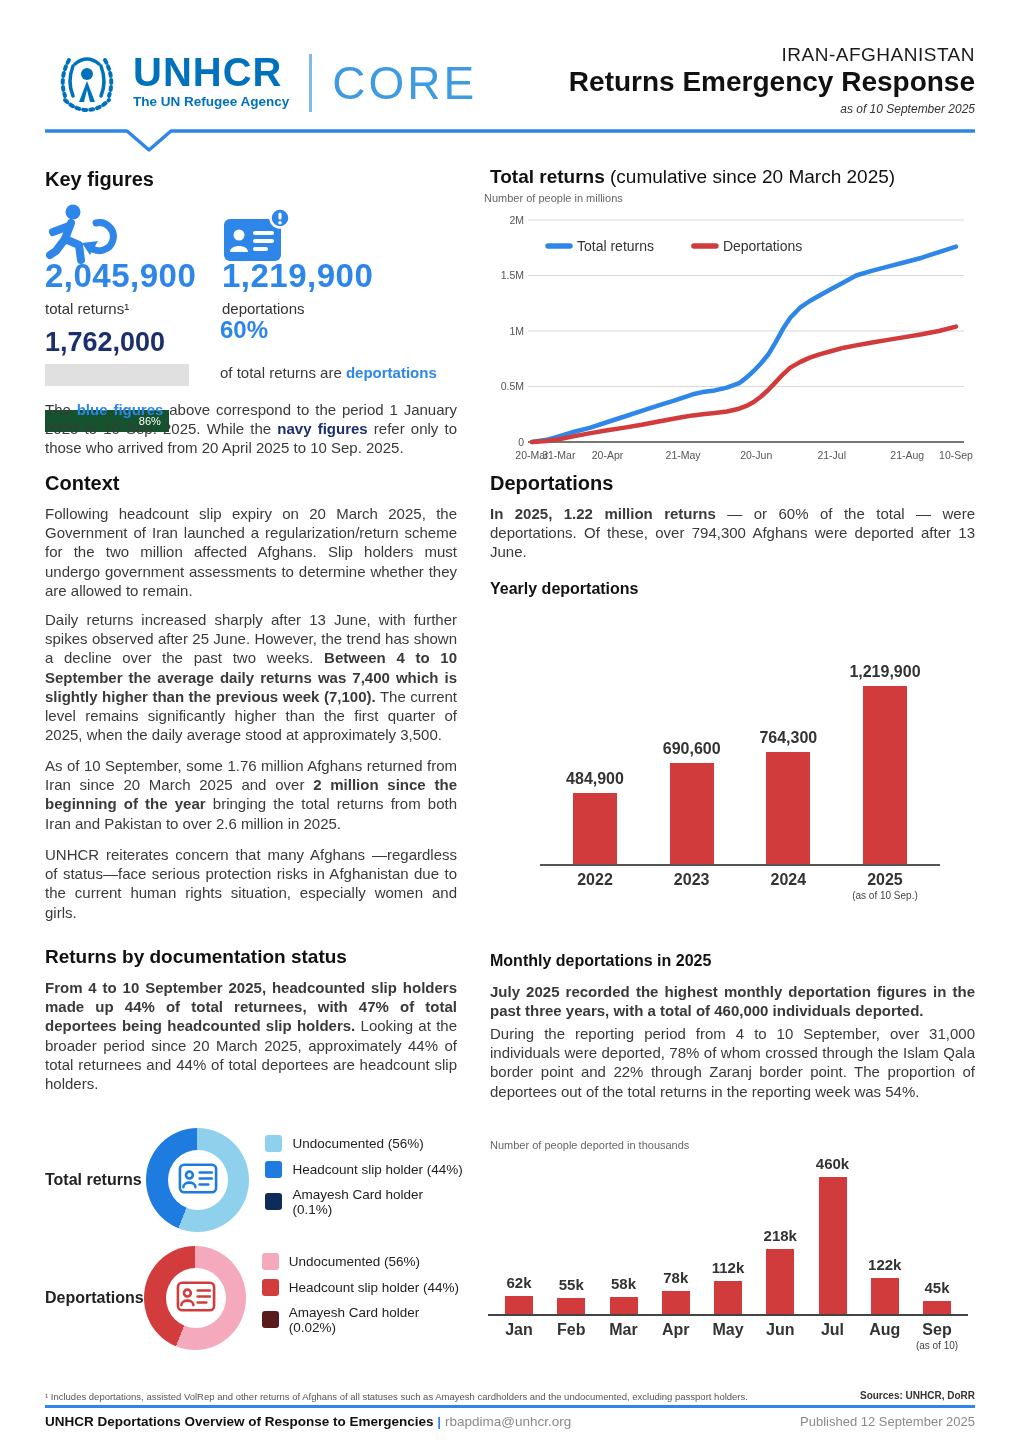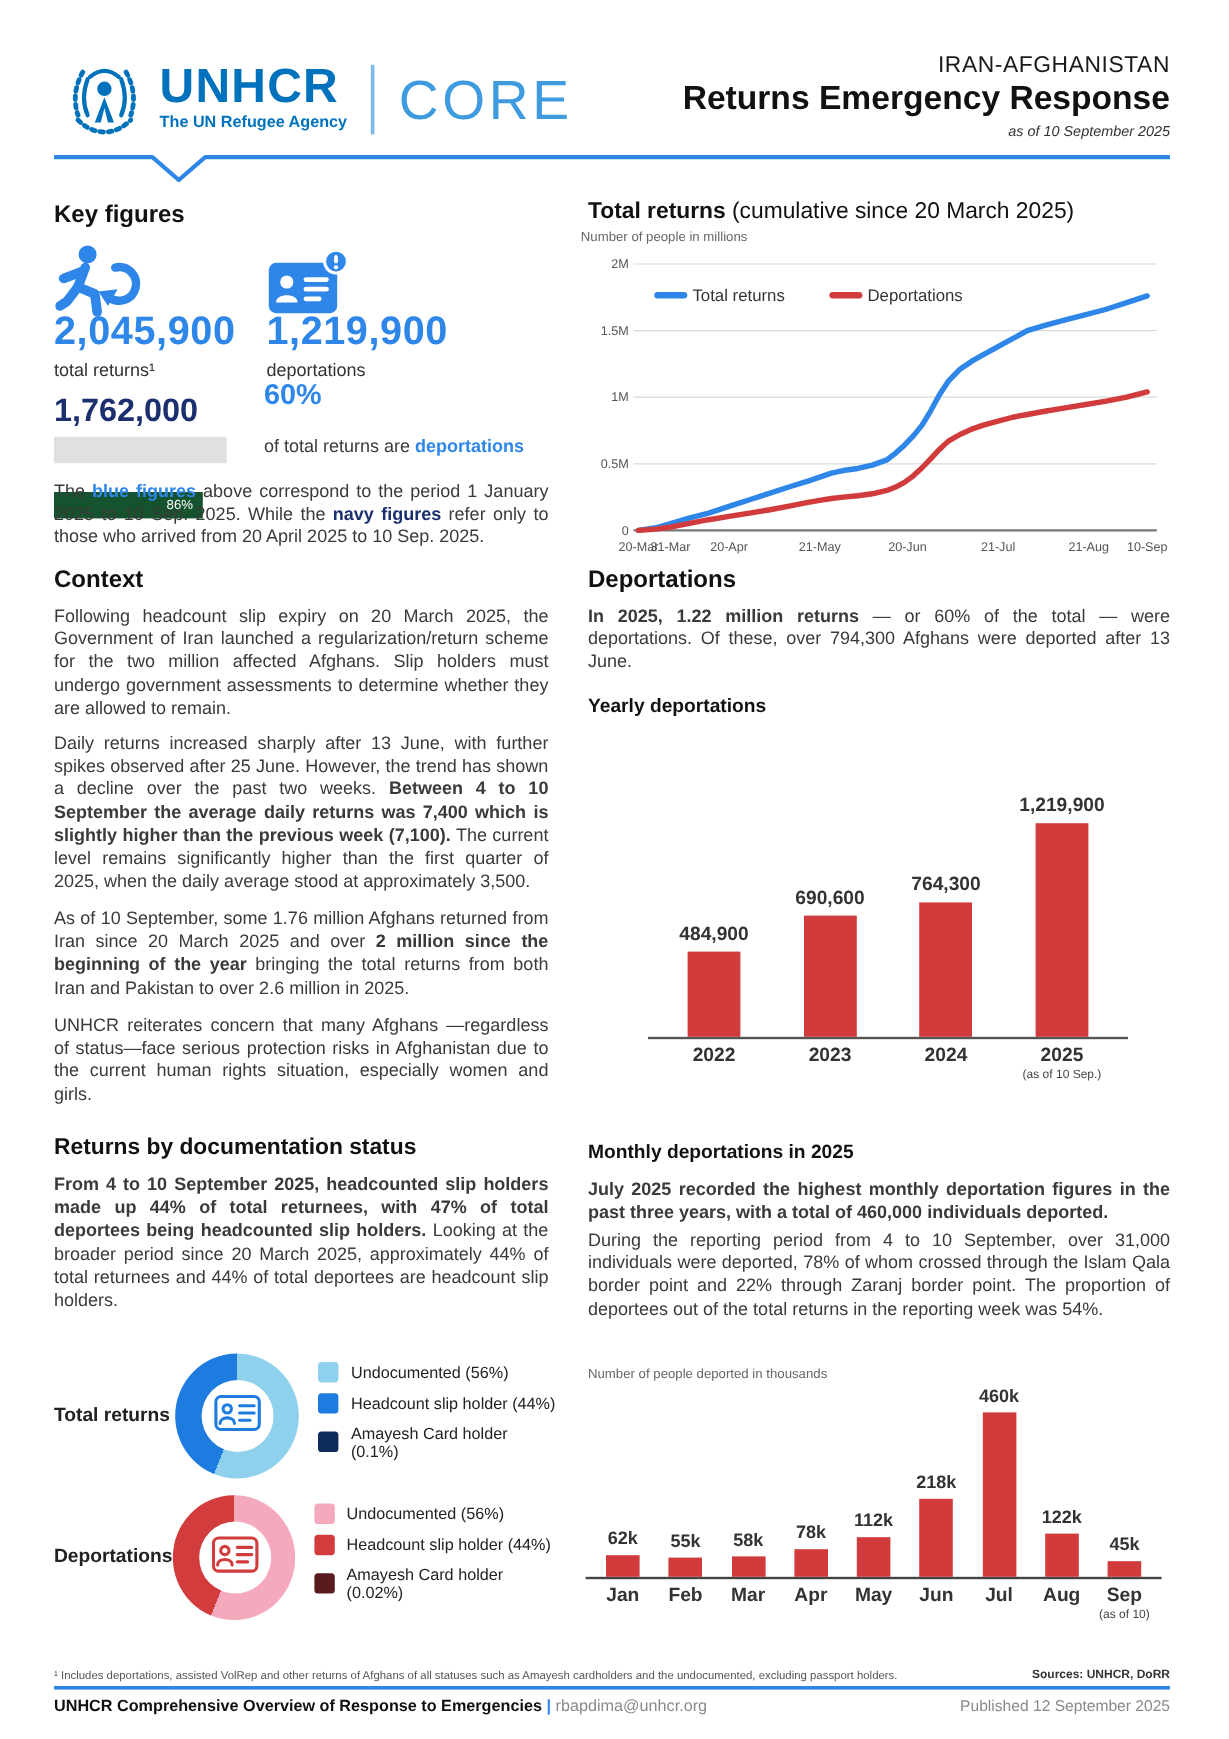--- a/index.html
+++ b/index.html
@@ -372,19 +372,19 @@
           <div>Sep</div>
           <div class="cat-sub">(as of 10)</div>
         </div>
       </div>
   </div>
 
   <div class="abs footnote" style="left:45px; top:1391px; width:790px;">¹ Includes deportations, assisted VolRep and other returns of Afghans of all statuses such as Amayesh cardholders and the undocumented, excluding passport holders.</div>
   <div class="abs sources" style="right:49px; top:1390px; width:180px;">Sources: UNHCR, DoRR</div>
   <div class="abs footer-rule" style="left:45px; top:1405px; width:930px;"></div>
   <div class="abs footer-left" style="left:45px; top:1414px;">
-    <span class="b">UNHCR Comprehensive Overview of Response to Emergencies</span>
+    <span class="b">UNHCR Deportations Overview of Response to Emergencies</span>
     <span class="blue b">|</span>
     <span class="footer-gray">rbapdima@unhcr.org</span>
   </div>
   <div class="abs footer-right" style="right:49px; top:1414px;">Published 12 September 2025</div>
 
 </div>
 
 </body></html>

